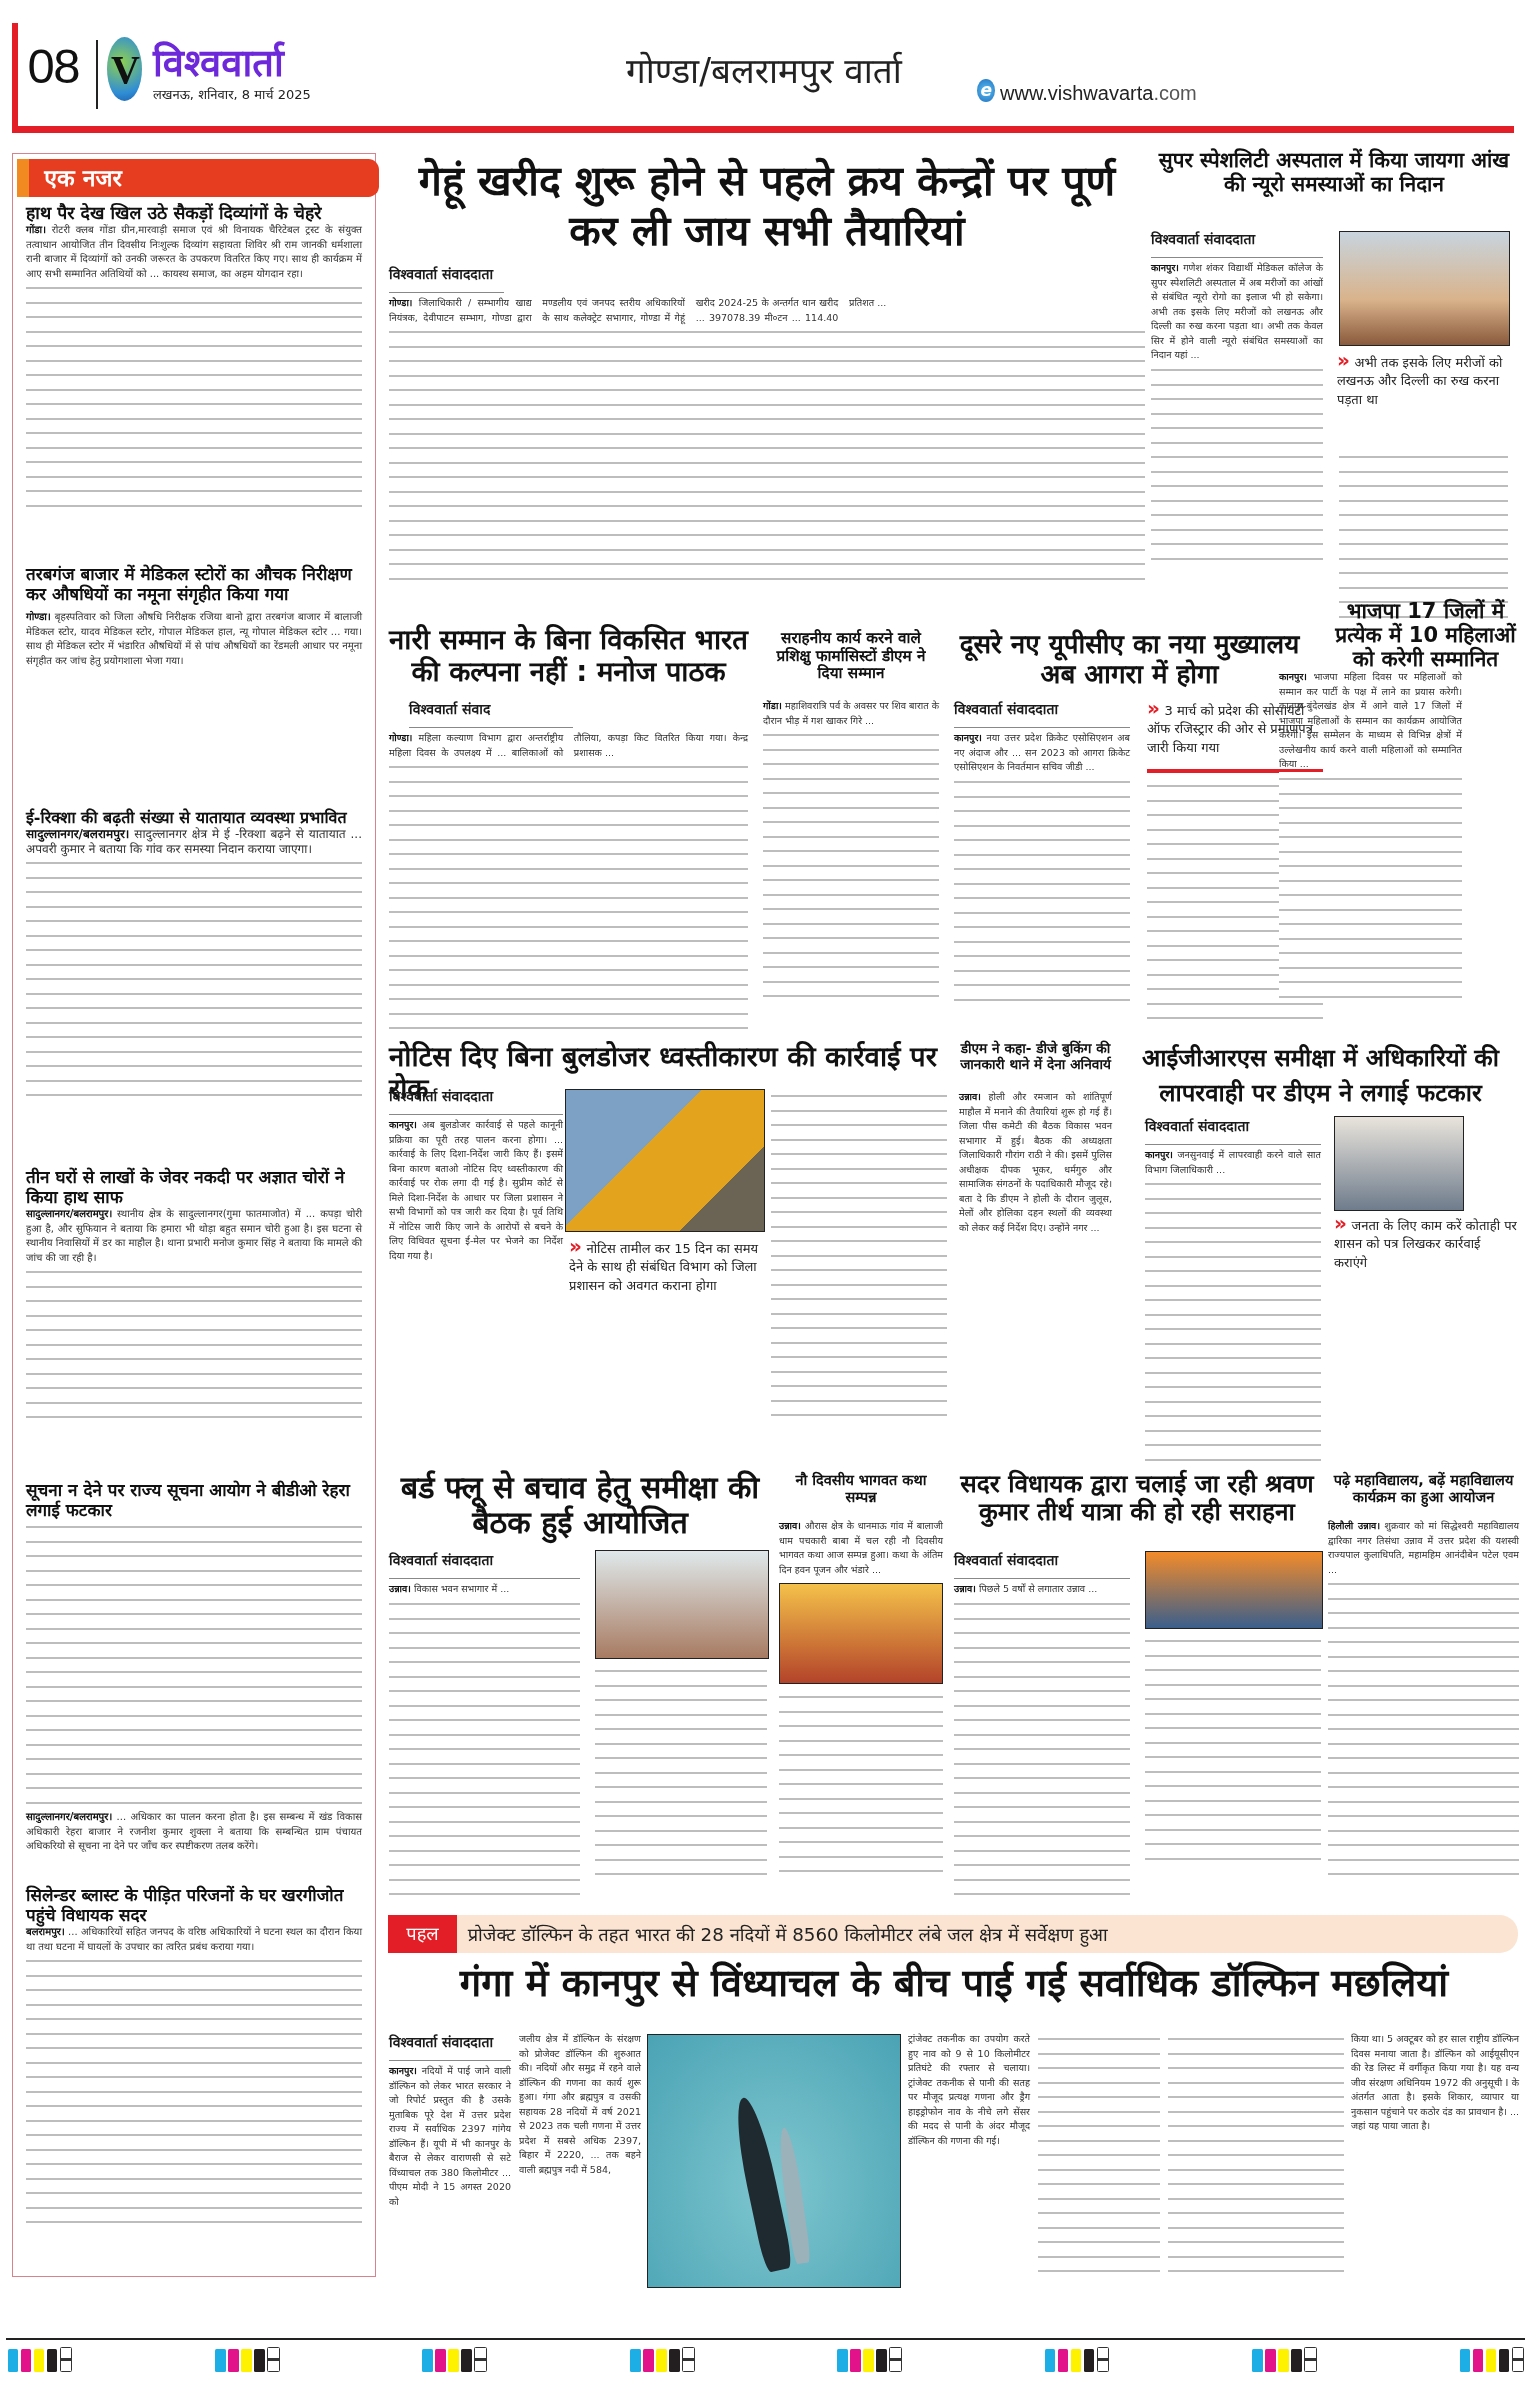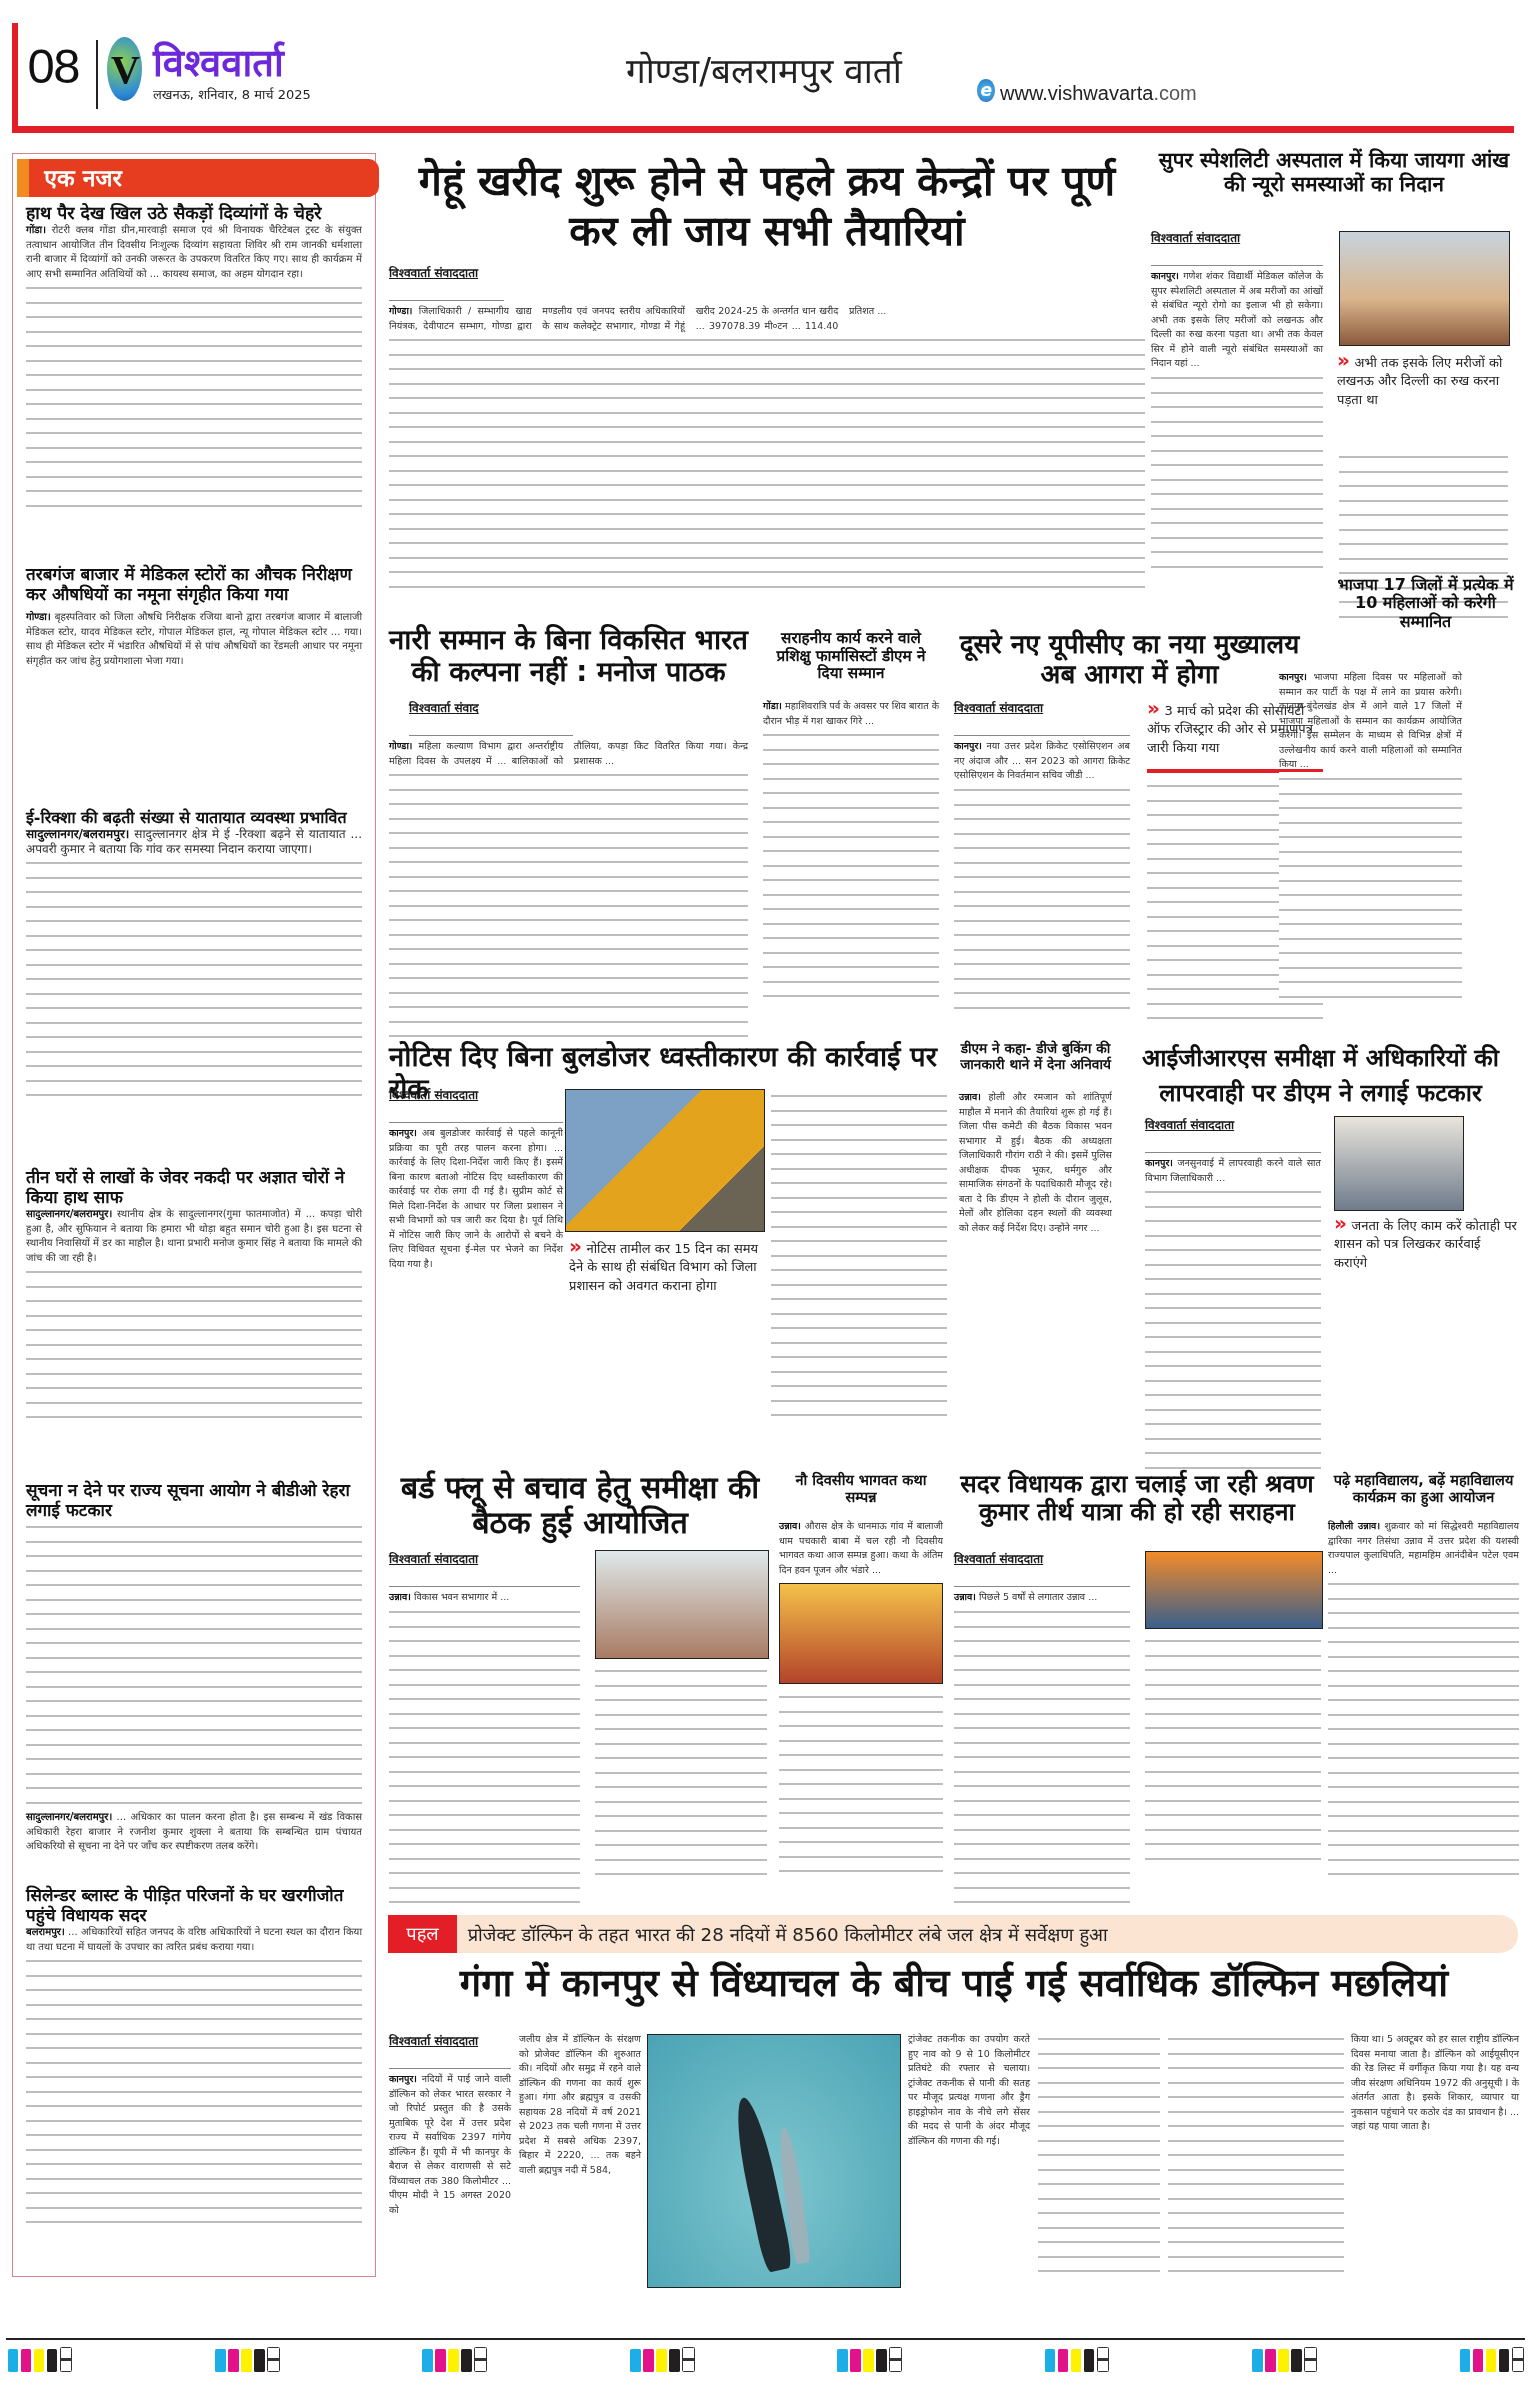--- a/index.html
+++ b/index.html
@@ -14,21 +14,21 @@
   .paper-name{left:153px;top:35px;font-size:38px;font-weight:700;color:#6d28d9;}
   .dateline{left:153px;top:85px;font-size:13px;color:#222;}
   .section-title{left:626px;top:46px;font-size:35px;color:#222;}
   .url{left:1000px;top:82px;font-size:20px;color:#222;font-family:"Liberation Sans",sans-serif;}
   .url .dom{color:#555;margin-top:16px;}
   .ie-icon{left:977px;top:79px;width:18.3px;height:23px;border-radius:50%;background:radial-gradient(circle,#5cc2f2,#1f6fbf);color:#fff;font-size:17px;text-align:center;line-height:23px;font-style:italic;font-weight:700;}
   
   .box{border:1.5px solid #d8828e;}
   .head{font-weight:700;color:#111;line-height:1.15;}
   .body{font-size:9.5px;line-height:14.5px;color:#333;text-align:justify;}
-  .by{font-size:12px;font-weight:700;border-bottom:1.5px solid #888;padding-bottom:19px;margin-bottom:3.1px;text-decoration:underline;}
+  .by{font-size:14px;font-weight:700;border-bottom:1.5px solid #888;padding-bottom:9px;margin-bottom:3.1px;}
   .lead{font-weight:700;color:#111;}
   .photo{background:linear-gradient(135deg,#b9a58b,#6f6a5c);border:0.8px solid #222;}
   .caption{font-size:13px;line-height:18.3px;color:#222;}
   .chev{color:#e41e26;font-weight:900;font-size:20px;margin-right:4.6px;}
   .redbar{height:3.8px;background:#e41e26;}
   .textfill{background:repeating-linear-gradient(#fff 0 6.1px,#bdbdbd 6.1px 8.4px,#fff 8.4px 14.5px);}
   .ek{left:17px;top:159px;width:350px;height:38px;background:#e63c1f;border-radius:0 10.7px 10.7px 0;border-left:12.2px solid #f28a22;}
   .ek span{position:absolute;left:15.3px;top:2.3px;font-size:23px;font-weight:700;color:#fff;}
   .pahal-tag{left:388px;top:1915px;width:69px;height:38px;background:#e41e26;color:#fff;font-size:18.3px;text-align:center;line-height:38px;}
   .pahal-bar{left:457px;top:1915px;width:1061px;height:38px;background:#fbe5d2;border-radius:0 18.3px 18.3px 0;}
@@ -118,21 +118,21 @@
 <div class="abs head" style="left:954px;top:630px;width:351px;font-size:26px;text-align:center;">दूसरे नए यूपीसीए का नया मुख्यालय अब आगरा में होगा</div>
 <div class="abs" style="left:954px;top:699px;width:176px;">
   <div class="by">विश्ववार्ता संवाददाता</div>
   <div class="body"><span class="lead">कानपुर।</span> <span>नया उत्तर प्रदेश क्रिकेट एसोसिएशन अब नए अंदाज और ... सन 2023 को आगरा क्रिकेट एसोसिएशन के निवर्तमान सचिव जीडी ...</span></div>
   <div class="textfill" style="height:229px;"></div>
 </div>
 <div class="abs caption" style="left:1147px;top:699px;width:176px;"><span class="chev">»</span><span>3 मार्च को प्रदेश की सोसायटी ऑफ रजिस्ट्रार की ओर से प्रमाणपत्र जारी किया गया</span></div>
 <div class="abs redbar" style="left:1147px;top:769px;width:176px;"></div>
 <div class="abs textfill" style="left:1147px;top:779px;width:176px;height:244px;"></div>
 
-<div class="abs head" style="left:1334px;top:576px;width:183px;font-size:16px;text-align:center;">भाजपा 17 जिलों में प्रत्येक में 10 महिलाओं को करेगी सम्मानित</div>
+<div class="abs head" style="left:1334px;top:599px;width:183px;font-size:21px;text-align:center;">भाजपा 17 जिलों में प्रत्येक में 10 महिलाओं को करेगी सम्मानित</div>
 <div class="abs" style="left:1279px;top:670px;width:183px;">
   <div class="body"><span class="lead">कानपुर।</span> <span>भाजपा महिला दिवस पर महिलाओं को सम्मान कर पार्टी के पक्ष में लाने का प्रयास करेगी। कानपुर-बुंदेलखंड क्षेत्र में आने वाले 17 जिलों में भाजपा महिलाओं के सम्मान का कार्यक्रम आयोजित करेगी। इस सम्मेलन के माध्यम से विभिन्न क्षेत्रों में उल्लेखनीय कार्य करने वाली महिलाओं को सम्मानित किया ...</span></div>
   <div class="textfill" style="height:229px;"></div>
 </div>
 
 <div class="abs head" style="left:389px;top:1041px;width:565px;font-size:27.5px;">नोटिस दिए बिना बुलडोजर ध्वस्तीकारण की कार्रवाई पर रोक</div>
 <div class="abs" style="left:389px;top:1086px;width:174px;">
   <div class="by">विश्ववार्ता संवाददाता</div>
   <div class="body"><span class="lead">कानपुर।</span> <span>अब बुलडोजर कार्रवाई से पहले कानूनी प्रक्रिया का पूरी तरह पालन करना होगा। ... कार्रवाई के लिए दिशा-निर्देश जारी किए हैं। इसमें बिना कारण बताओ नोटिस दिए ध्वस्तीकारण की कार्रवाई पर रोक लगा दी गई है। सुप्रीम कोर्ट से मिले दिशा-निर्देश के आधार पर जिला प्रशासन ने सभी विभागों को पत्र जारी कर दिया है। पूर्व तिथि में नोटिस जारी किए जाने के आरोपों से बचने के लिए विधिवत सूचना ई-मेल पर भेजने का निर्देश दिया गया है।</span></div>
 </div>

